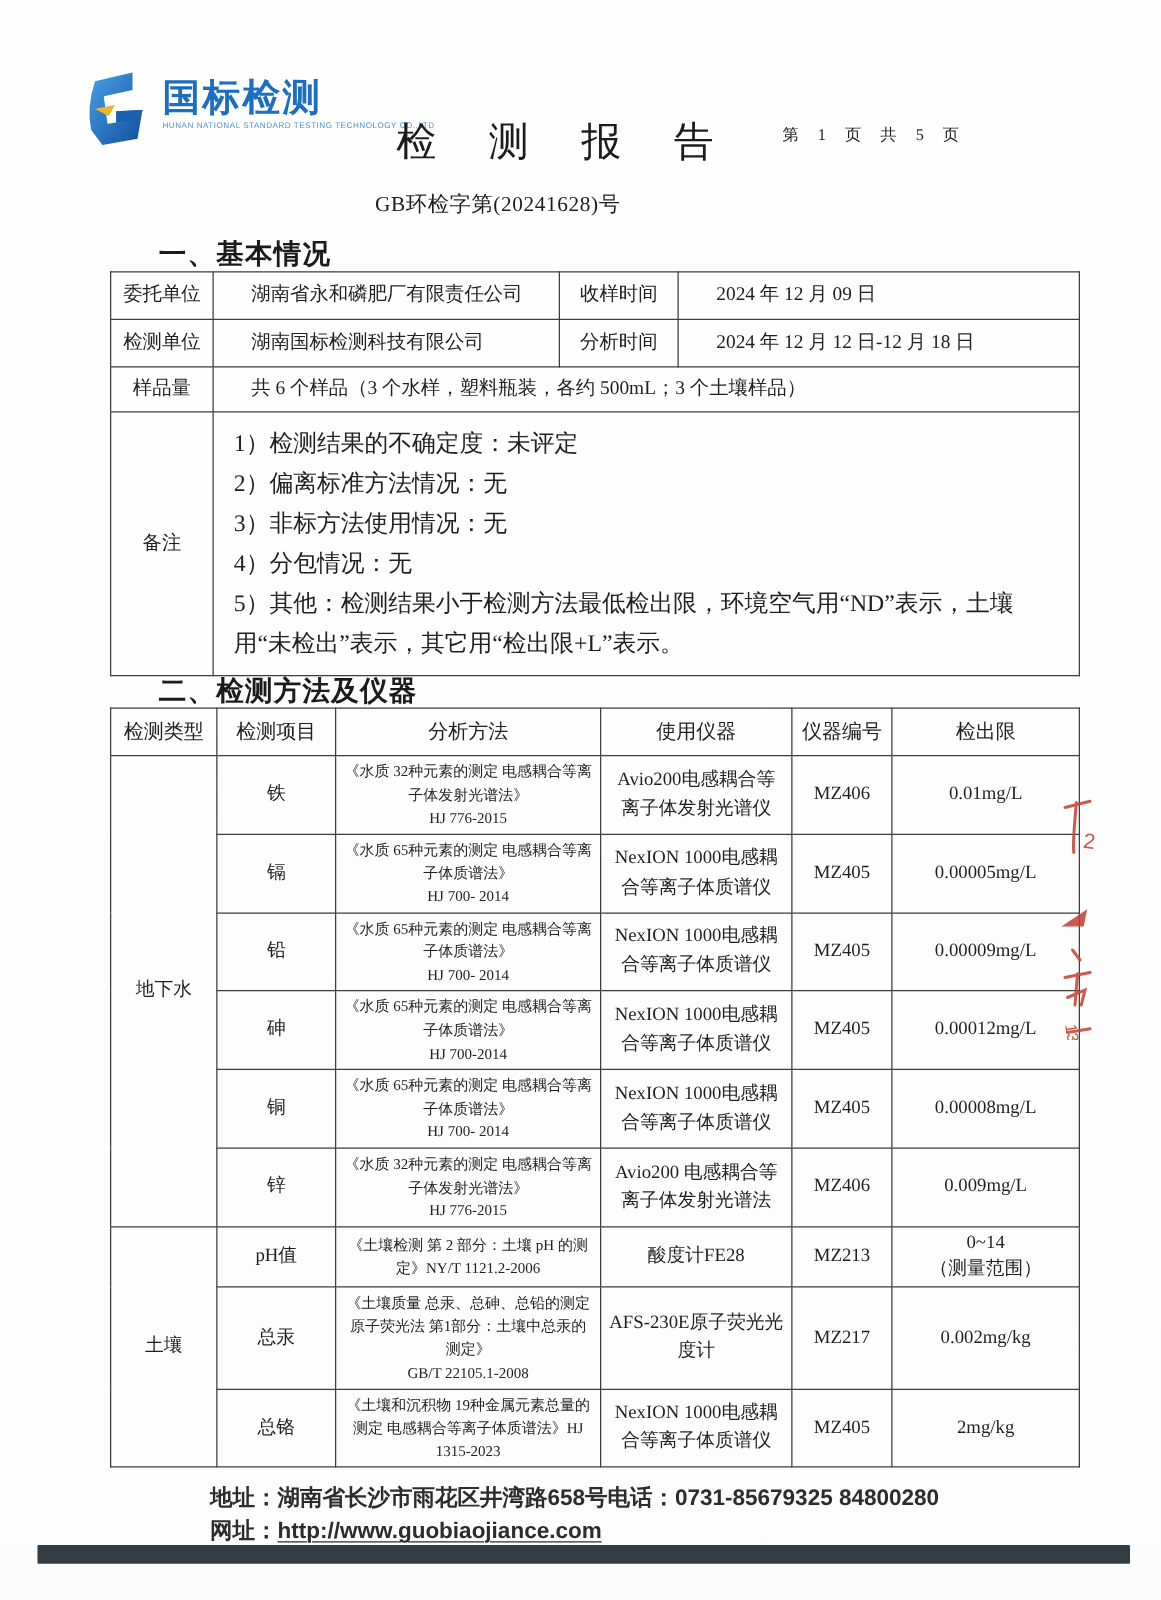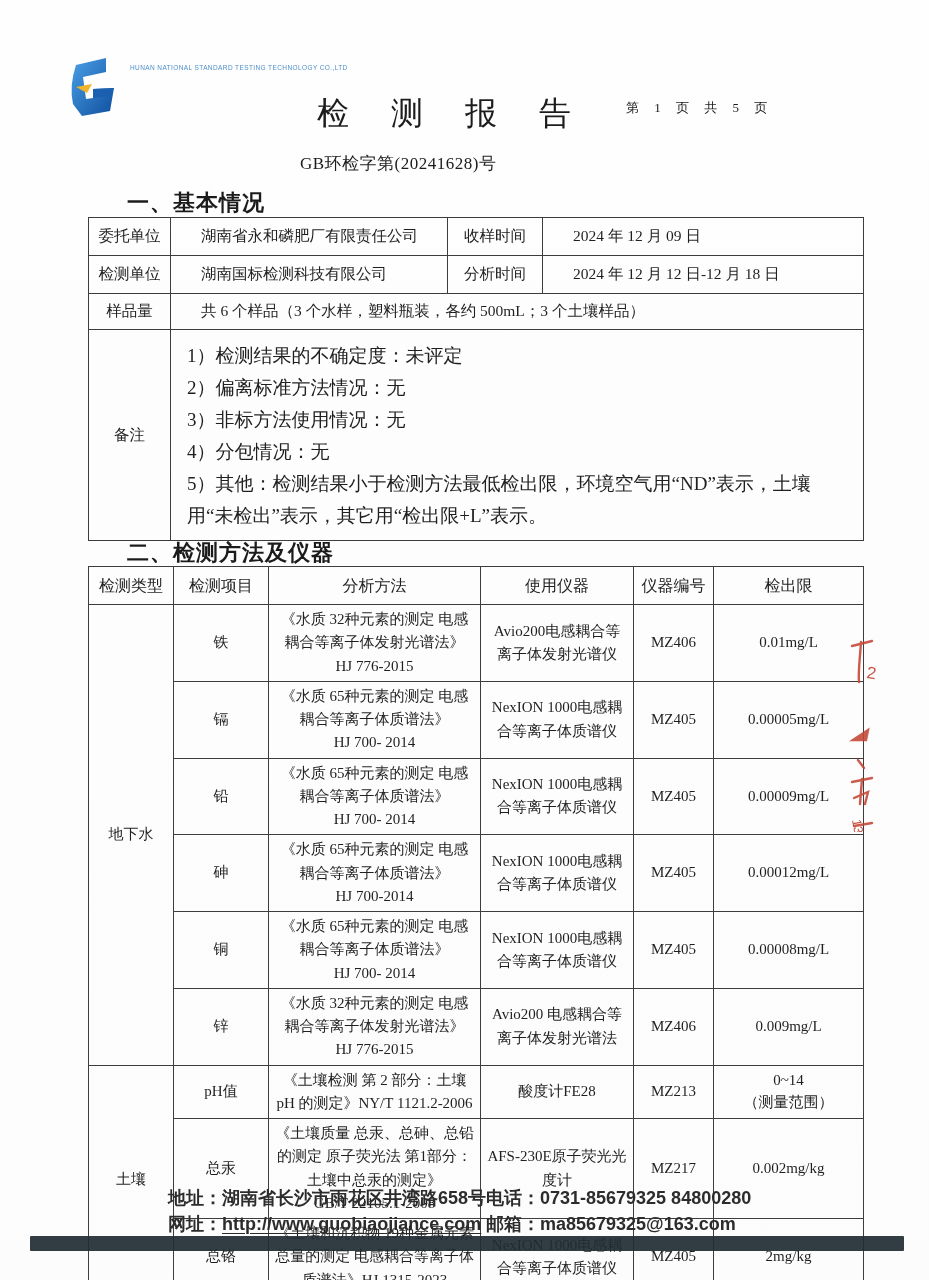--- a/index.html
+++ b/index.html
@@ -43,21 +43,21 @@
   #table1 { position:absolute; left:88px; top:217px; width:775px; }
   #table1 td.val { text-align:left; padding-left:30px; }
   #table1 tr.r1 td, #table1 tr.r2 td { height:38px; }
   #table1 tr.r3 td { height:36px; }
   td.remark-cell { text-align:left; padding:10px 14px 8px 16px; vertical-align:top; }
   .remark-line { line-height:32px; font-size:19px; color:#1f1f1f; }
 
   #table2 { position:absolute; left:88px; top:566px; width:775px; }
   #table2 th { font-weight:normal; font-size:16px; height:38px; }
   #table2 td { font-size:15px; }
-  #table2 .method { font-size:15px; line-height:1.55; white-space:pre-line; padding:3px 6px; }
+  #table2 .method { font-size:12px; line-height:1.55; white-space:pre-line; padding:3px 6px; }
   #table2 .instr { line-height:1.55; padding:3px 6px; }
   #table2 tr.water td { height:60px; }
   #table2 tr.ph td { height:48px; }
   #table2 tr.hg td { height:76px; }
   #table2 tr.cr td { height:62px; }
   .limit { white-space:pre-line; }
 
   
   .footer { position:absolute; left:168px; top:1185px; width:640px;
     font-family:"Liberation Sans", sans-serif; font-weight:bold; font-size:18px;
@@ -84,20 +84,21 @@
         <linearGradient id="gblue" x1="0" y1="0" x2="1" y2="1">
           <stop offset="0" stop-color="#4aa0e6"></stop>
           <stop offset="1" stop-color="#0f4f9e"></stop>
         </linearGradient>
       </defs>
       <path d="M40 2 L10 9 Q3 30 7 48 L16 60 L44 55 L48 32 L27 33 L27 42 L20 43 L17 21 L40 16 Z" fill="url(#gblue)"></path>
       <path d="M27 33 L48 32 L44 40 L27 42 Z" fill="#1a5fb0"></path>
       <polygon points="10,31 26,28 21,37" fill="#f0b42c"></polygon>
     </svg>
     <div class="logo-text">
+      <div class="logo-brand">国标检测</div>
       <div class="logo-sub">HUNAN NATIONAL STANDARD TESTING TECHNOLOGY CO.,LTD</div>
     </div>
   </div>
 
   <div class="title-wrap">
     <div class="doc-title">检 测 报 告</div>
     <div class="report-no">GB环检字第(20241628)号</div>
   </div>
   <div class="page-label">第 1 页 共 5 页</div>
 
@@ -242,23 +243,20 @@
         <span>地址：</span><span>湖南省长沙市雨花区井湾路658号</span>
       </div>
       <div class="footer-col-b">
         <span>电话：</span><span>0731-85679325  84800280</span>
       </div>
     </div>
     <div class="footer-row">
       <div class="footer-col-a">
         <span>网址：</span><span class="url-underline">http://www.guobiaojiance.com</span>
       </div>
-      <div class="footer-col-b">
-        <span>邮箱：</span><span>ma85679325@163.com</span>
-      </div>
     </div>
   </div>
 
   <div class="bottom-bar"></div>
 
   <svg class="red-marks" viewBox="0 0 88 200">
     <g stroke="#c44536" stroke-width="2.4" fill="none" stroke-linecap="round" opacity="0.88">
       <path d="M14 14 L34 9"></path>
       <path d="M23 10 C22 26, 20 40, 21 50"></path>
       <path d="M15 108 L30 98 L28 108 Z" fill="#c44536"></path>

